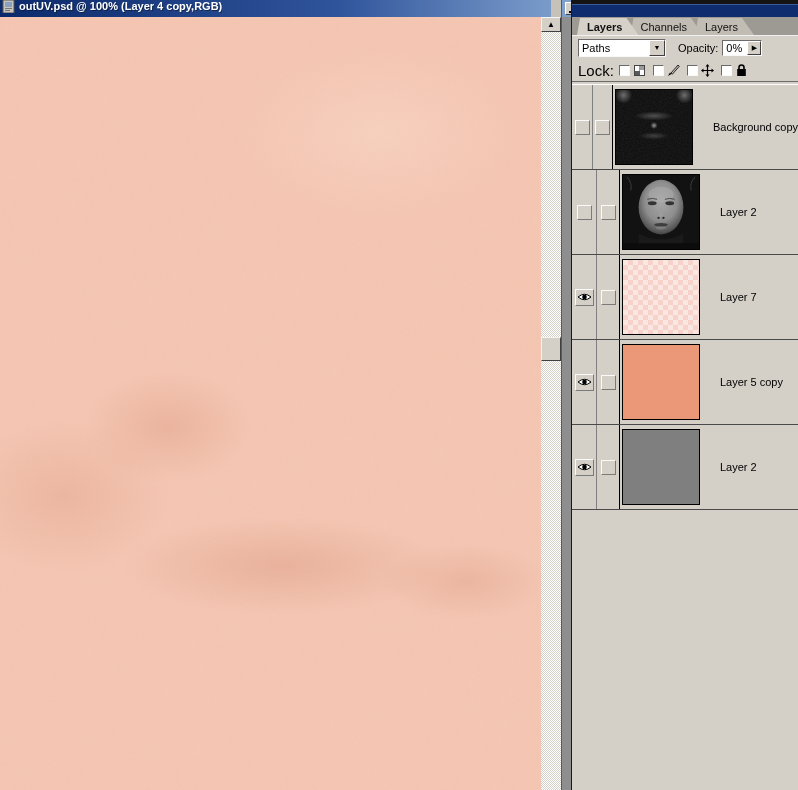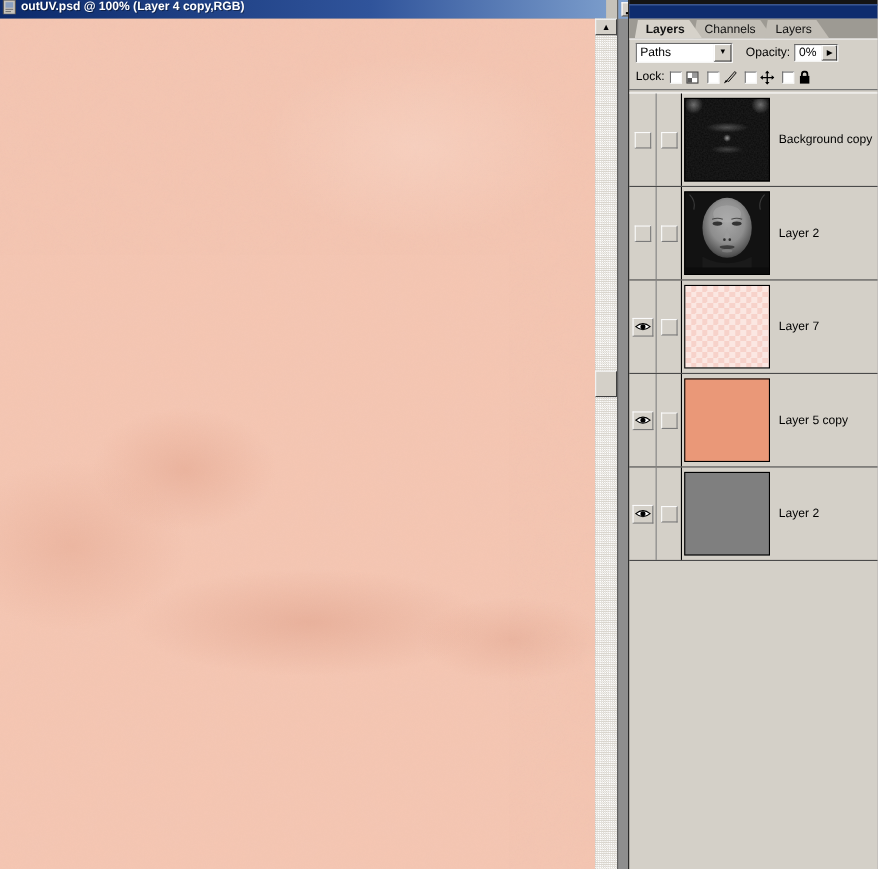--- a/index.html
+++ b/index.html
@@ -56,21 +56,21 @@
   .drop-btn{width:16px;height:16px;background:#d4d0c8;border:1px solid;
     border-color:#ffffff #404040 #404040 #ffffff;box-sizing:border-box;display:flex;
     align-items:center;justify-content:center;font-size:7px;color:#000;}
   .opacity-label{font-size:11px;margin:0 4px 0 12px;color:#000;}
   .opacity-field{width:40px;height:16px;display:flex;align-items:center;font-size:11px;}
   .opacity-value{flex:1;padding-left:3px;}
   .spin-btn{width:14px;height:14px;background:#d4d0c8;border:1px solid;
     border-color:#ffffff #404040 #404040 #ffffff;box-sizing:border-box;display:flex;
     align-items:center;justify-content:center;font-size:7px;color:#000;}
   
-  .lock-row{height:22px;display:flex;align-items:center;padding-left:6px;font-size:11px;color:#000;}
+  .lock-row{height:22px;display:flex;align-items:center;padding-left:6px;font-size:15px;color:#000;}
   .lock-label{margin-right:5px;}
   .lock-group{display:flex;align-items:center;margin-right:7px;}
   .checkbox{width:11px;height:11px;background:#fff;border:1px solid;
     border-color:#6a6a6a #f8f8f8 #f8f8f8 #6a6a6a;box-sizing:border-box;margin-right:3px;}
   .lock-ico{width:13px;height:13px;display:flex;align-items:center;justify-content:center;}
   .checker-ico{width:11px;height:11px;border:1px solid #444;box-sizing:border-box;
     background:conic-gradient(#9a9a9a 25%,#ffffff 0 50%,#5a5a5a 0 75%,#ffffff 0) 0 0/9px 9px;}
   .list-sep{height:2px;border-top:1px solid #6a6a6a;border-bottom:1px solid #fdfdfd;}
   
   .layer-row{display:flex;height:84px;border-bottom:1px solid #4a4a4a;}
@@ -88,21 +88,21 @@
       radial-gradient(circle 12px at 90% 7%, #6a6a6a 0, transparent 70%),
       radial-gradient(ellipse 26px 6px at 50% 35%, #4a4a4a, transparent 75%),
       radial-gradient(circle 5px at 50% 48%, #9a9a9a, transparent 70%),
       radial-gradient(ellipse 20px 5px at 50% 62%, #3a3a3a, transparent 75%),
       #0b0b0b;}
   .thumb--face{background:#111;}
   .thumb--checker{background:conic-gradient(#f7d2ca 25%,#fbe7e2 0 50%,#f7d2ca 0 75%,#fbe7e2 0) 0 0/10px 10px;}
   .thumb--checker.selframe{border:1px solid #33437a;box-shadow:0 0 0 2px #ececec;}
   .thumb--salmon{background:#ea9878;}
   .thumb--gray{background:#7f7f7f;}
-  .layer-name{font-size:11px;color:#000;margin-left:8px;white-space:nowrap;}
+  .layer-name{font-size:11px;color:#000;margin-left:20px;white-space:nowrap;}
   .row-main.selected .layer-name{color:#fff;font-weight:bold;}
   .palette-rest{flex:1;}
 </style>
 </head>
 <body>
 
 <svg width="0" height="0" style="position:absolute" aria-hidden="true">
   <defs>
     <filter id="mottle" x="0" y="0" width="100%" height="100%">
       <feTurbulence type="fractalNoise" baseFrequency="0.035" numOctaves="3" seed="4"></feTurbulence>

